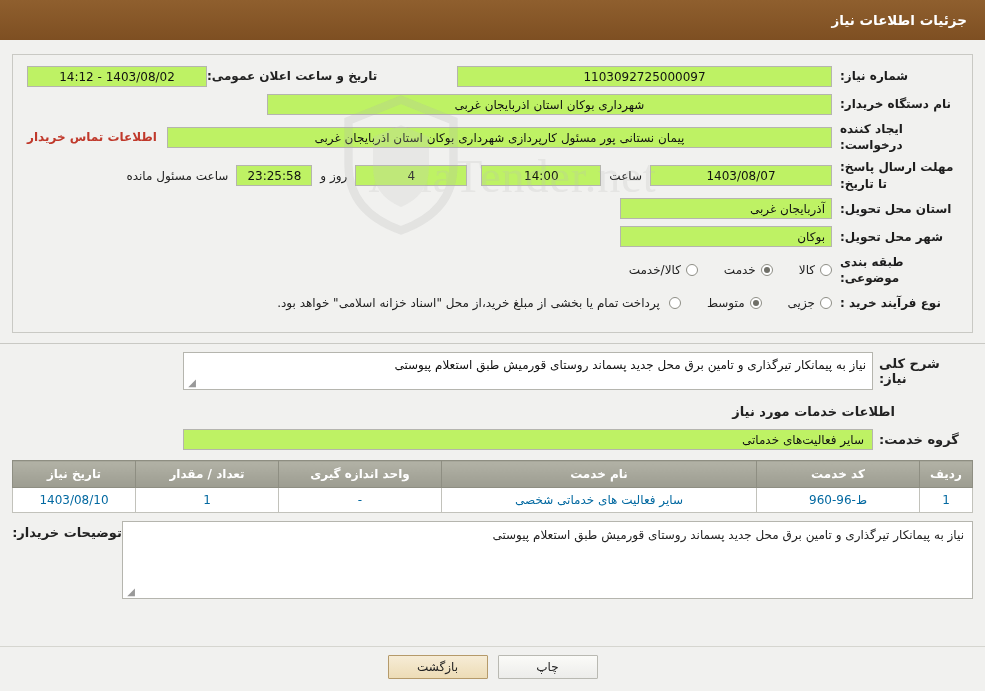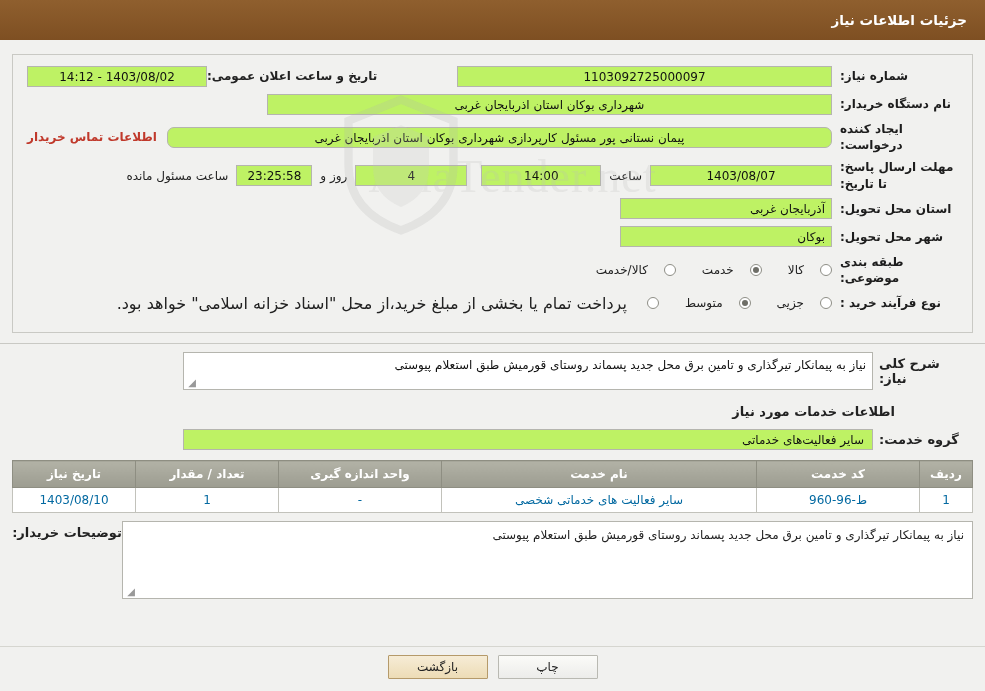--- a/index.html
+++ b/index.html
@@ -106,21 +106,21 @@
     box-sizing: border-box;
     text-align: center;
     color: #111;
     overflow: hidden;
     white-space: nowrap;
   }
   .field.left-al { text-align: right; }
 
   .f-need-no { width: 375px; }
   .f-buyer  { width: 565px; }
-  .f-req    { width: 681px; border-radius: 7px; }
+  .f-req    { width: 681px; }
   .f-contact-link {
     color: #c0392b;
     font-weight: bold;
     font-size: 12px;
     margin-right: 10px;
     cursor: pointer;
     white-space: nowrap;
   }
 
   .lbl-pub {
@@ -136,39 +136,39 @@
   .f-hour { width: 120px; }
   .f-days { width: 112px; }
   .f-remain { width: 76px; }
   .remain-txt { font-size: 12px; margin-right: 8px; white-space: nowrap; }
 
   .f-province { width: 212px; }
   .f-city { width: 212px; }
 
   
   .radio-group { display: flex; align-items: center; gap: 26px; }
-  .radio-item { display: flex; align-items: center; gap: 16px; font-size: 12px; }
+  .radio-item { display: flex; align-items: center; gap: 5px; font-size: 12px; }
   .radio {
     width: 12px; height: 12px;
     border-radius: 50%;
     border: 1px solid #8e8e86;
     background: #fff;
     display: inline-block;
     position: relative;
     box-sizing: border-box;
   }
   .radio.checked::after {
     content: "";
     position: absolute;
     left: 2px; top: 2px;
     width: 6px; height: 6px;
     border-radius: 50%;
     background: #6f6f68;
   }
-  .note-txt { font-size: 16px; margin-right: 16px; }
+  .note-txt { font-size: 12px; margin-right: 16px; }
 
   
   .hr {
     border: 0;
     border-top: 1px solid #c9c9c4;
     margin: 10px 0 0 0;
   }
 
   
   .mid {

